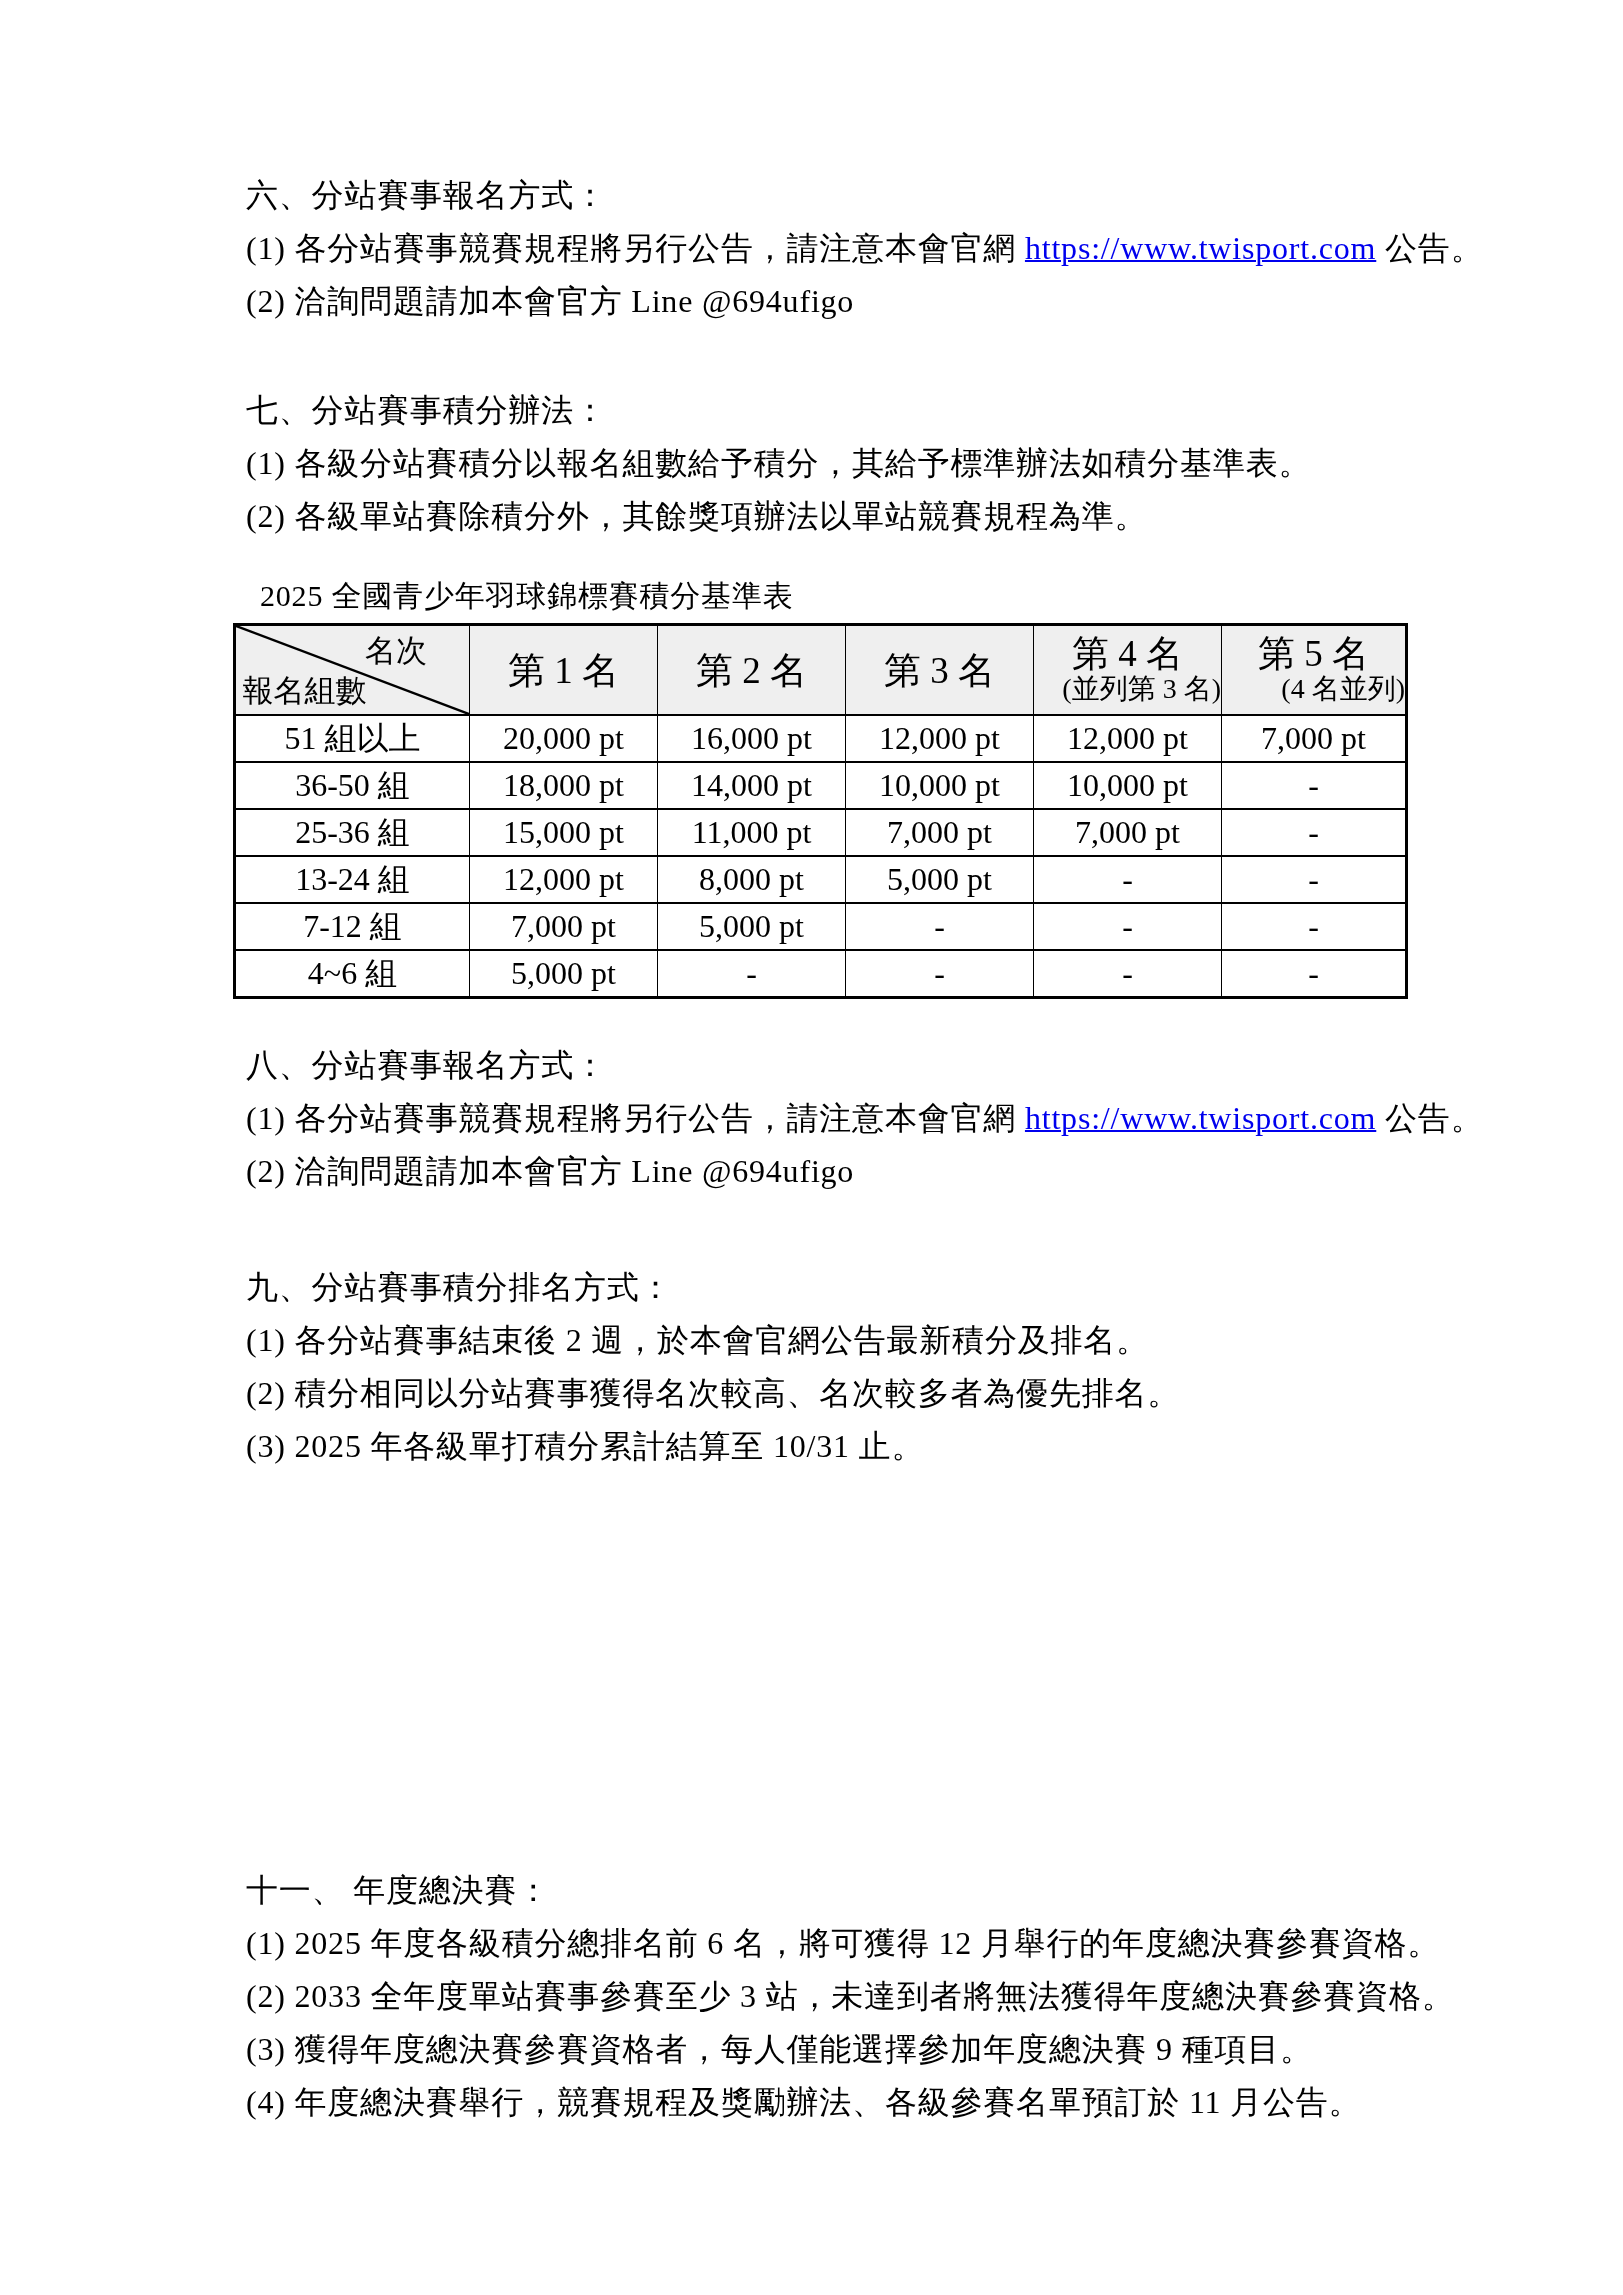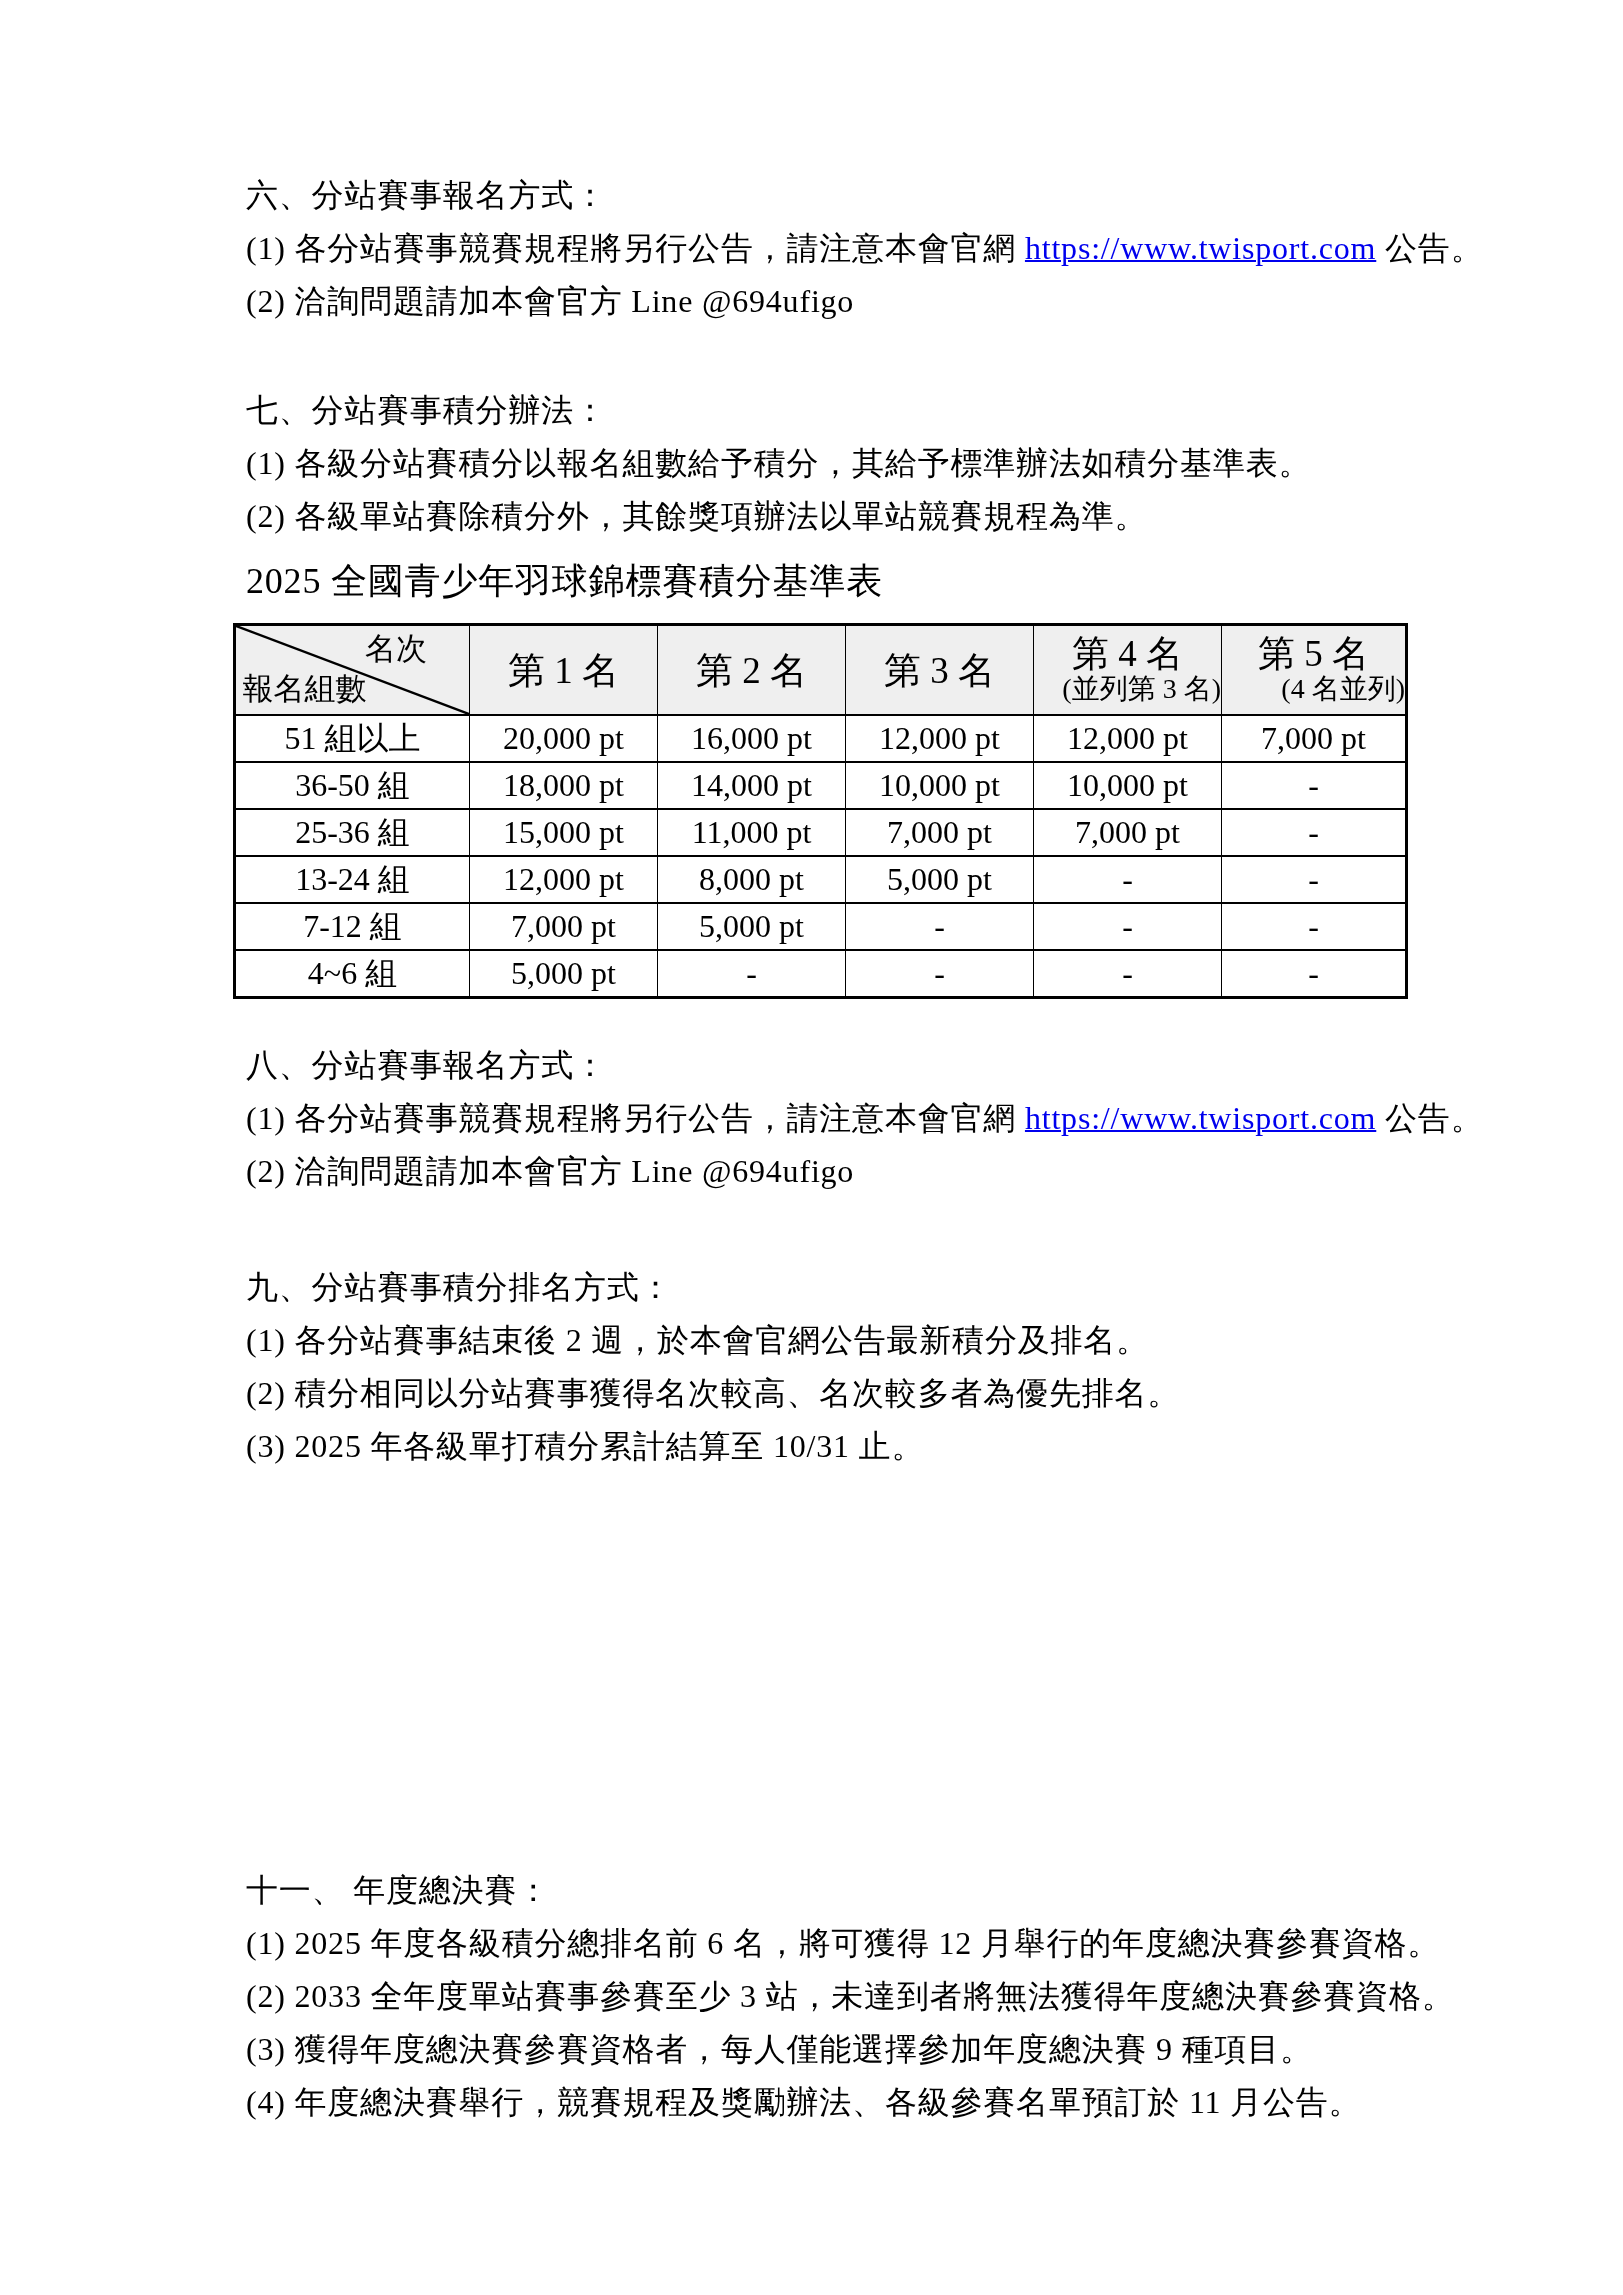--- a/index.html
+++ b/index.html
@@ -10,38 +10,38 @@
     background:#ffffff;
     color:#000000;
     font-family:"Liberation Serif","DejaVu Serif",serif;
     overflow:hidden;
   }
   .sec { position:absolute; left:246px; width:1250px; }
   .sec p { margin:0 0 16px 0; font-size:32px; line-height:37px; letter-spacing:0.8px; }
   .heading { margin-left:6.5px; }
   .sub { margin-left:45px; }
   a.link { color:#0000ee; text-decoration:underline; text-decoration-thickness:1.6px; cursor:pointer;text-align:center; }
-  .table-title { position:absolute; left:246px; top:563px; margin:0; font-size:36px; line-height:37px; letter-spacing:0.8px; }
+  .table-title { position:absolute; left:246px; top:563px; margin:14px; font-size:30px; line-height:37px; letter-spacing:0.8px; }
 
   table.points {
     position:absolute; left:233px; top:623px;
     width:1174px; border-collapse:collapse; table-layout:fixed;
     border:3.2px solid #000000;
   }
   table.points td {
     border:1.6px solid #000000;
     border-top-width:2.4px; border-bottom-width:2.4px;
     text-align:center; vertical-align:middle;
     padding:0; font-size:32px; color:#000000;
   }
   tr.head td { background:#efefef; height:88px; }
   tr.data td { height:45px; }
   .hline1 { display:block; font-size:37px; line-height:37px; }
   .hline2 { display:block; font-size:28px; line-height:34px;text-align:right; }
-  td.corner { position:relative;font-family:Liberation Mono, monospace; }
+  td.corner { position:relative; }
   td.corner svg { position:absolute; left:0; top:0; width:100%; height:100%; display:block; }
   td.corner .tr-label { position:absolute; top:8px; right:42px; font-size:31px; line-height:34px; }
   td.corner .bl-label { position:absolute; bottom:6.5px; left:6.5px; font-size:31px; line-height:34px;margin-top:30px; }
 </style>
 </head>
 <body>
 
 <div class="page">
 
   <div class="sec" style="top:177px">

